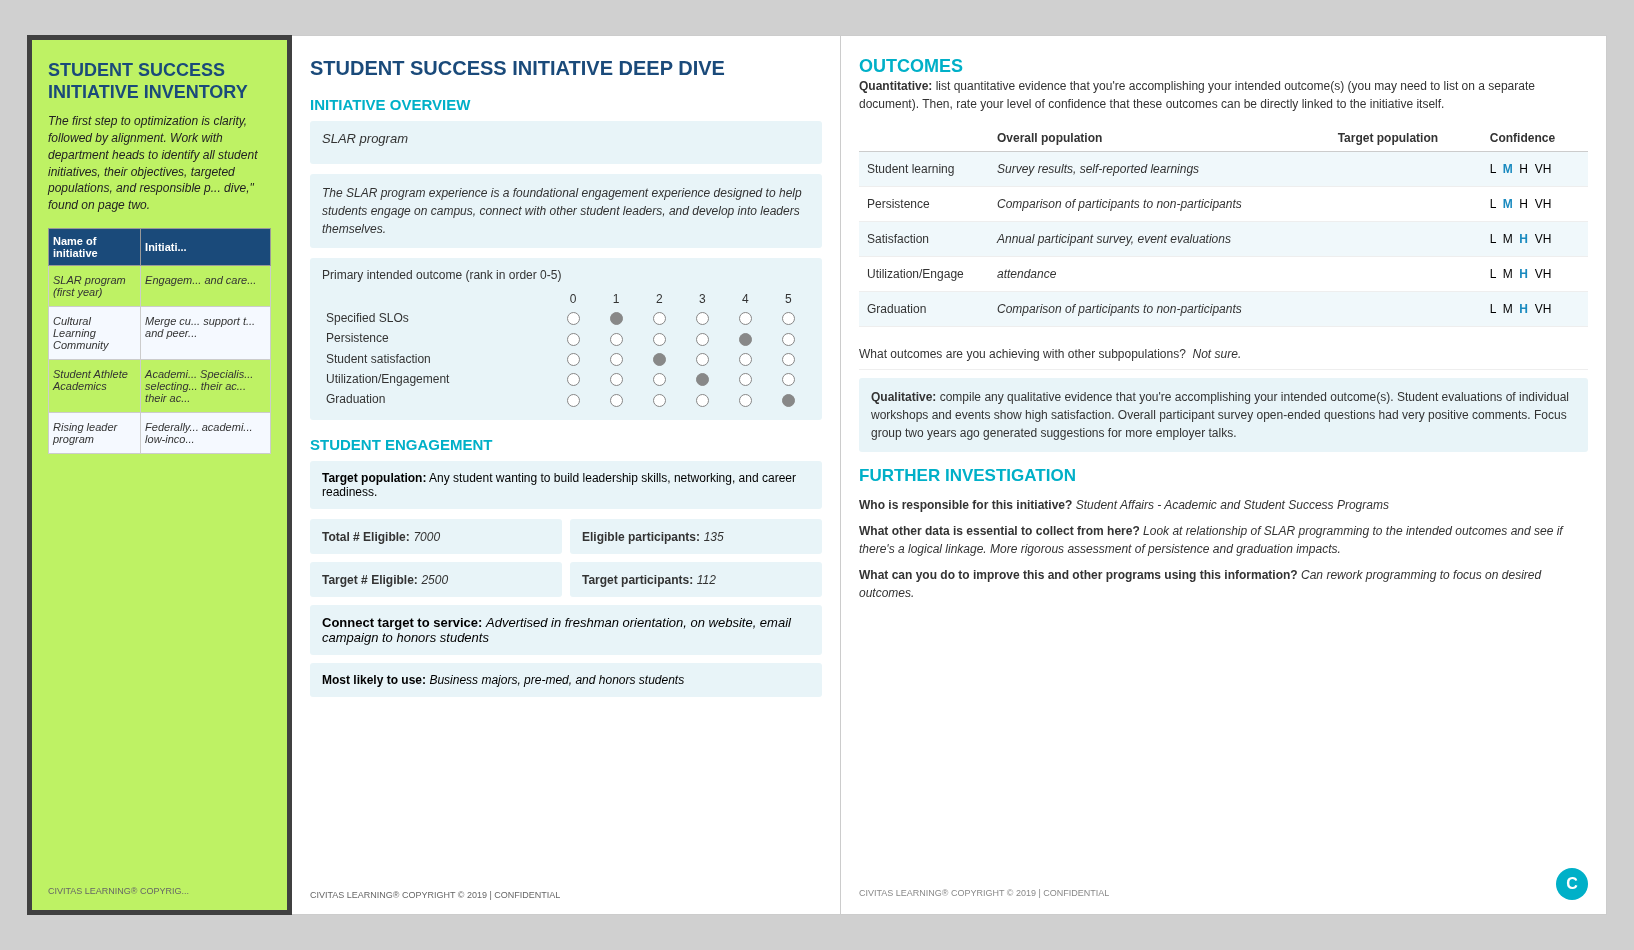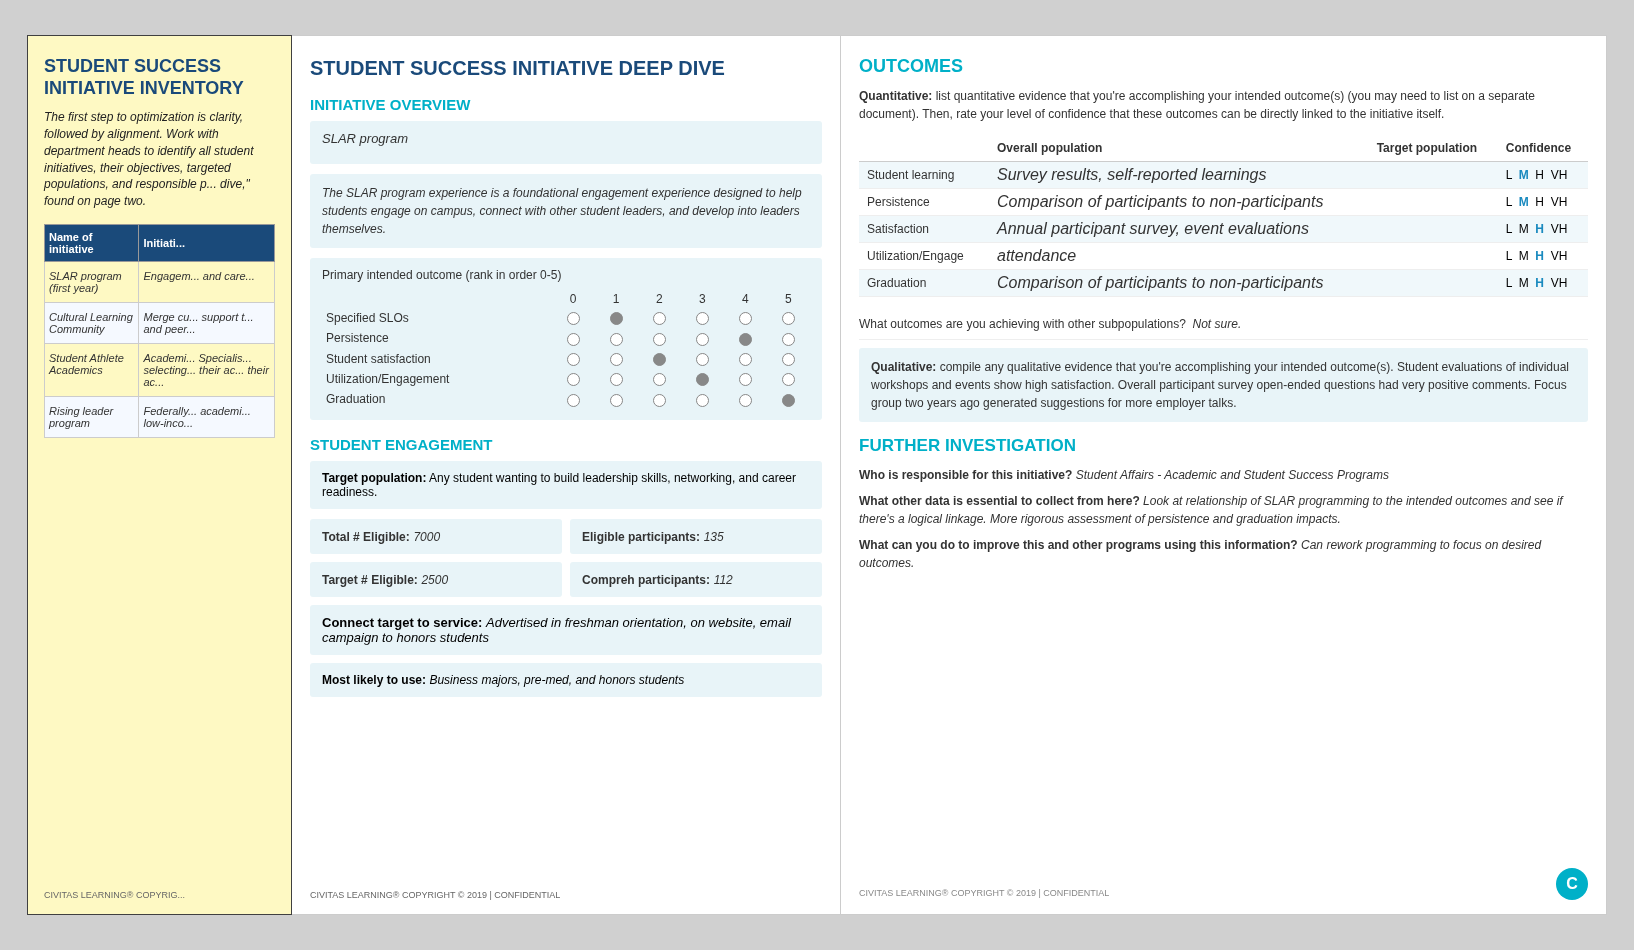--- a/index.html
+++ b/index.html
@@ -17,22 +17,22 @@
     .page-wrapper {
       display: flex;
       width: 1580px;
       min-height: 880px;
       position: relative;
       margin: 30px auto;
     }
 
     
     .left-panel {
-      background: #fef9c3;
-      border: 1px solid #404040;
+      background: #bef264;
+      border: 5px solid #404040;
       width: 265px;
       min-height: 860px;
       padding: 20px 16px;
       position: relative;
       z-index: 2;
     }
 
     .left-panel h1 {
       font-size: 18px;
       font-weight: 900;
@@ -252,21 +252,20 @@
       padding: 20px 18px;
       margin-left: -1px;
       position: relative;
     }
 
     .right-panel h2 {
       font-size: 18px;
       font-weight: 900;
       color: #00b0c8;
       text-transform: uppercase;
-      margin-bottom: 10px;
     }
 
     .outcomes-intro {
       font-size: 12px;
       color: #333;
       line-height: 1.5;
       margin-bottom: 12px;
     }
 
     .outcomes-intro strong {
@@ -282,21 +281,21 @@
 
     .outcomes-table th {
       padding: 6px 8px;
       color: #333;
       font-weight: bold;
       text-align: left;
       border-bottom: 1px solid #ccc;
     }
 
     .outcomes-table td {
-      padding: 4px 8px;
+      padding: 10px 8px;
       vertical-align: middle;
       border-bottom: 1px solid #eee;
     }
 
     .outcomes-table tr:nth-child(odd) td {
       background: #f0f8fb;
     }
 
     .outcomes-table tr:nth-child(even) td {
       background: #fff;
@@ -380,21 +379,21 @@
       color: #888;
     }
 
     .row-label {
       font-size: 12px;
       color: #333;
     }
 
     .evidence-text {
       font-style: italic;
-      font-size: 16px;
+      font-size: 12px;
       color: #333;
       margin-top: 20px;
     }
   </style>
 </head>
 <body>
 
 <div class="page-wrapper">
 
   <div class="left-panel">
@@ -522,21 +521,21 @@
       </div>
       <div class="engagement-cell">
         <span class="label">Eligible participants:</span>
         <span class="value">135</span>
       </div>
       <div class="engagement-cell">
         <span class="label">Target # Eligible:</span>
         <span class="value">2500</span>
       </div>
       <div class="engagement-cell">
-        <span class="label">Compreh participants:</span>
+        <span class="label">Target participants:</span>
         <span class="value">112</span>
       </div>
     </div>
 
     <div class="engagement-full">
       <span class="label" style="font-weight:bold;">Connect target to service:</span>
       <span style="font-style:italic;">Advertised in freshman orientation, on website, email campaign to honors students</span>
     </div>
 
     <div class="likely-use-box">

